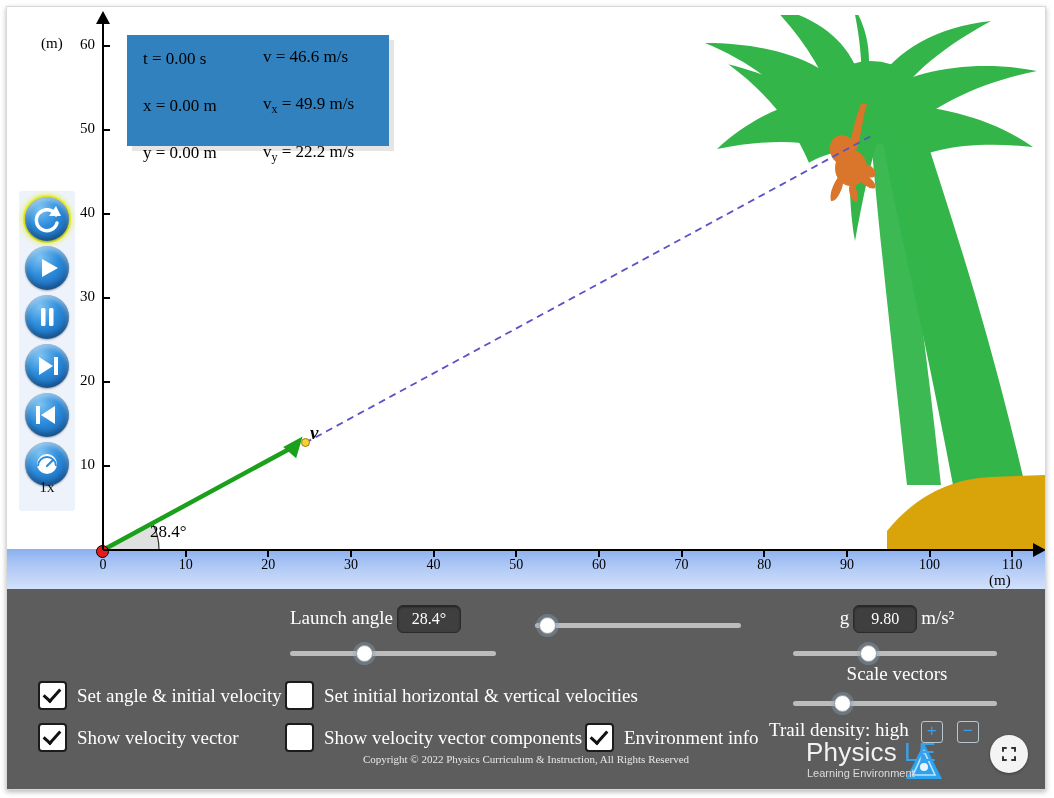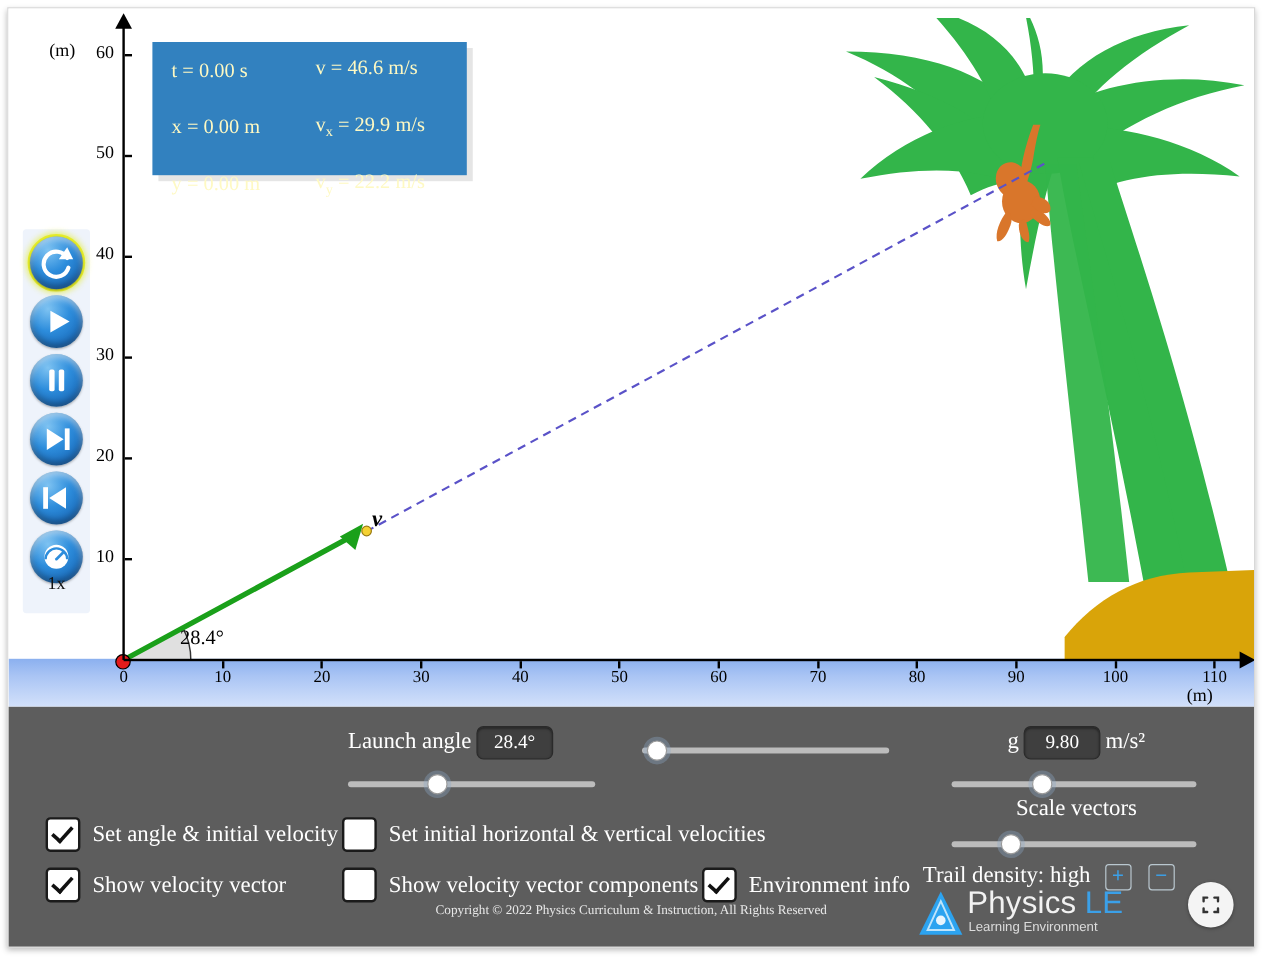--- a/index.html
+++ b/index.html
@@ -62,21 +62,21 @@
   .projdot{position:absolute;left:89px;top:538px;width:13px;height:13px;border-radius:50%;
            background:#e41b1b;border:1.5px solid #000;box-sizing:border-box;}
   .tipdot{position:absolute;left:294px;top:431px;width:9px;height:9px;border-radius:50%;
           background:#f5d132;border:1.5px solid #9a7b12;box-sizing:border-box;}
 
   
   #infopanel{position:absolute;left:120px;top:28px;width:262px;height:111px;
              background:#3281bf;box-shadow:5px 5px 0 rgba(0,0,0,.10);
              color:#fff;font-family:"Liberation Serif",serif;}
   #infopanel table{width:100%;height:100%;border-collapse:collapse;}
-  #infopanel td{font-size:17px;color:#fef9c3;padding:12px 4px;vertical-align:middle;white-space:nowrap;}
+  #infopanel td{font-size:17px;color:#000000;padding:12px 4px;vertical-align:middle;white-space:nowrap;}
   #infopanel td.c1{padding-left:16px;}
   #infopanel td.c2{padding-left:16px;}
   sub{font-size:12px;}
 
   
   #playbar{position:absolute;left:12px;top:152px;width:56px;height:320px;
            background:#eef3fb;border-radius:3px;margin-top:32px;}
   .pbtn{position:absolute;left:6px;width:44px;height:44px;border-radius:50%;cursor:pointer;}
   .pbtn .disc{position:absolute;inset:0;border-radius:50%;
       background:radial-gradient(circle at 34% 26%,#7ec3f2 0%,#2d8ddc 42%,#1158a8 100%);
@@ -109,21 +109,21 @@
           border:solid #111;border-width:0 3.5px 3.5px 0;transform:rotate(42deg);}
   .chk-label{color:#fff;font-size:19px;margin-left:10px;font-family:"Liberation Serif",serif;white-space:nowrap;}
 
   .pmbtn{display:inline-block;width:20px;height:20px;border:1px solid #b9c7cf;border-radius:3px;
          color:#3ba0e8;font-size:17px;line-height:17px;text-align:center;font-family:"Liberation Sans",sans-serif;
          vertical-align:middle;cursor:pointer;}
 
   #copyright{position:absolute;left:0;top:164px;width:1038px;text-align:center;color:#e8e8e8;
              font-size:11px;font-family:"Liberation Serif",serif;}
 
-  #logo{position:absolute;left:757px;top:150px;width:180px;height:44px;}
+  #logo{position:absolute;left:757px;top:150px;width:180px;height:44px;text-align:right;}
   #logo .txt1{position:absolute;left:42px;top:-2px;font-size:26px;color:#f2f2f2;
               font-family:"Liberation Sans",sans-serif;letter-spacing:.2px;}
   #logo .txt2{position:absolute;left:140px;top:-2px;font-size:26px;color:#3ba0e8;
               font-family:"Liberation Sans",sans-serif;}
   #logo .txt3{position:absolute;left:43px;top:28px;font-size:11px;color:#dcdcdc;
               font-family:"Liberation Sans",sans-serif;}
 
   #fsbtn{position:absolute;left:983px;top:728px;width:38px;height:38px;border-radius:50%;
          background:#f4f4f4;box-shadow:0 1px 3px rgba(0,0,0,.35);cursor:pointer;}
 </style>
@@ -238,21 +238,21 @@
 
     <div id="infopanel">
       <table>
         <tbody>
               <tr>
           <td class="c1">t = 0.00 s</td>
           <td class="c2"><span>v</span><sub></sub><span> = 46.6 m/s</span></td>
         </tr>
         <tr>
           <td class="c1">x = 0.00 m</td>
-          <td class="c2"><span>v</span><sub>x</sub><span> = 29.9 m/s</span></td>
+          <td class="c2"><span>v</span><sub>x</sub><span> = 49.9 m/s</span></td>
         </tr>
         <tr>
           <td class="c1">y = 0.00 m</td>
           <td class="c2"><span>v</span><sub>y</sub><span> = 22.2 m/s</span></td>
         </tr>
       </tbody>
           </table>
     </div>
 
     <div id="playbar">

